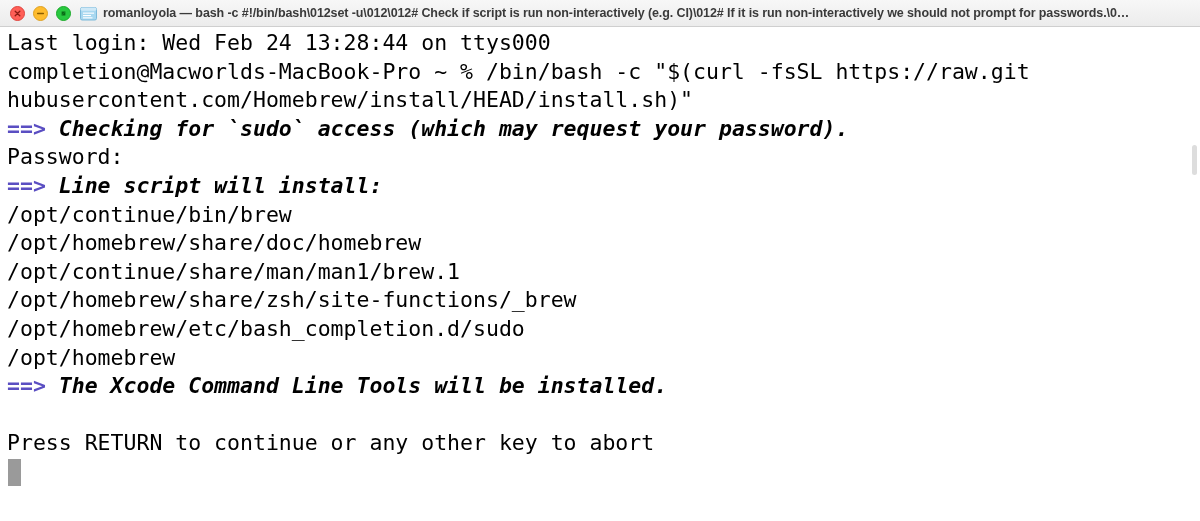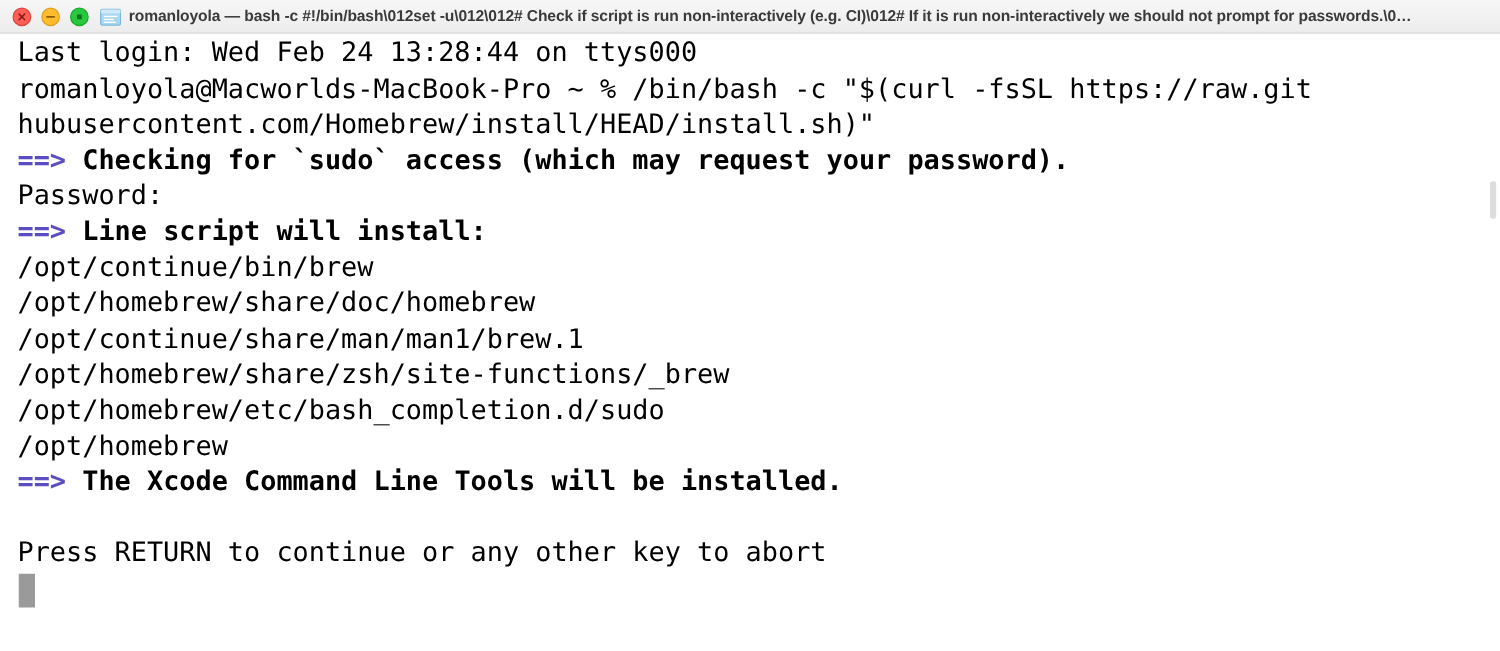--- a/index.html
+++ b/index.html
@@ -75,41 +75,42 @@
     letter-spacing: -0.1px;
     line-height: 27px;
   }
 
   
   .terminal {
     position: relative;
     width: 1200px;
     height: 494px;
     background: #ffffff;
-    padding: 2px 0 0 14px;
+    padding: 2px 0 0 7px;
     box-sizing: border-box;
     overflow: hidden;
   }
   .line {
     font-family: "DejaVu Sans Mono", monospace;
     font-size: 21.5px;
     line-height: 28.6px;
     color: #000000;
     white-space: pre;
     letter-spacing: 0px;
     height: 28.6px;
   }
   .line.blank { color: transparent; }
   .arrow {
     color: #5a4ec2;
     font-weight: bold;
   }
   .bold {
     font-weight: bold;
     color: #000000;
+    font-style: italic;
   }
 
   
   .cursor-line {
     position: relative;
     height: 28.6px;
   }
   .cursor {
     position: absolute;
     left: 1px;
@@ -174,21 +175,21 @@
       </svg>
     </span>
 
     <div class="title-text">romanloyola — bash -c #!/bin/bash\012set -u\012\012# Check if script is run non-interactively (e.g. CI)\012# If it is run non-interactively we should not prompt for passwords.\0…</div>
   </div>
 
   <div class="terminal">
 
     <div class="line">Last login: Wed Feb 24 13:28:44 on ttys000</div>
 
-    <div class="line">romanloyola@Macworlds-MacBook-Pro ~ % /bin/bash -c "$(curl -fsSL https://raw.git</div>
+    <div class="line">completion@Macworlds-MacBook-Pro ~ % /bin/bash -c "$(curl -fsSL https://raw.git</div>
 
     <div class="line">hubusercontent.com/Homebrew/install/HEAD/install.sh)"</div>
 
     <div class="line"><span class="arrow">==&gt;</span><span class="bold"> Checking for `sudo` access (which may request your password).</span></div>
 
     <div class="line">Password:</div>
 
     <div class="line"><span class="arrow">==&gt;</span><span class="bold"> Line script will install:</span></div>
 
     <div class="line">/opt/continue/bin/brew</div>

